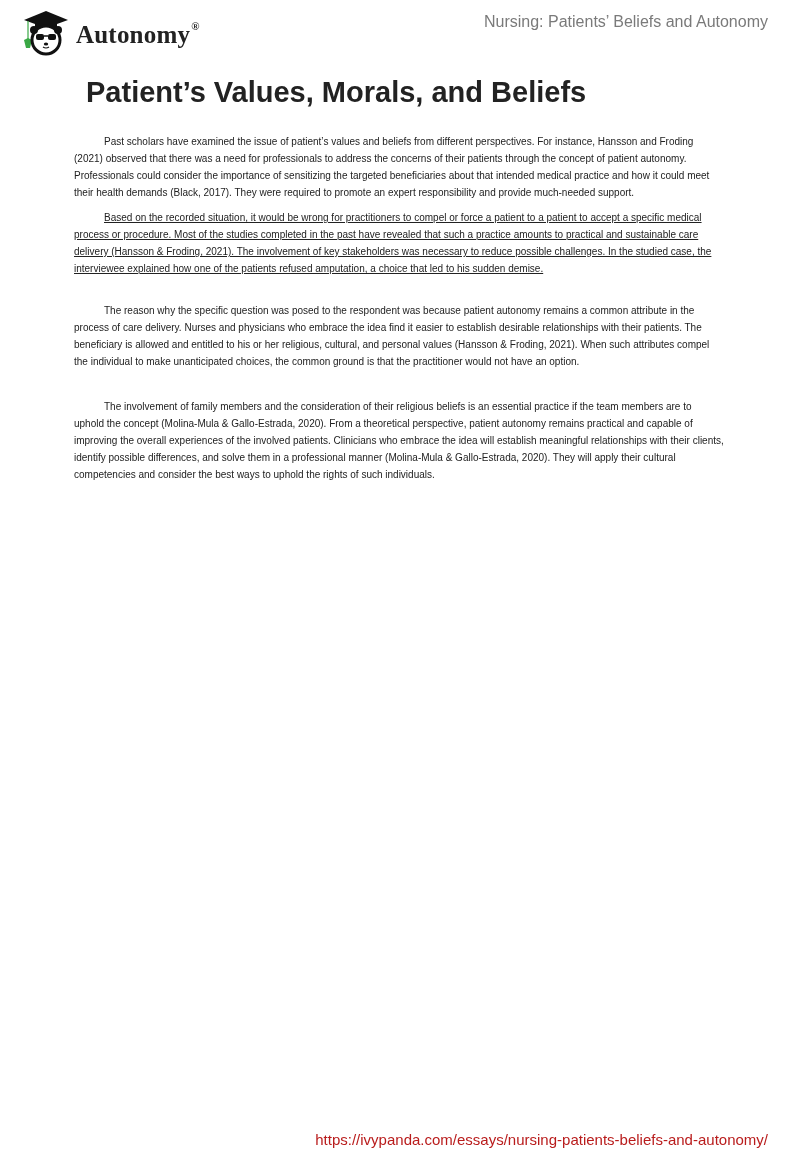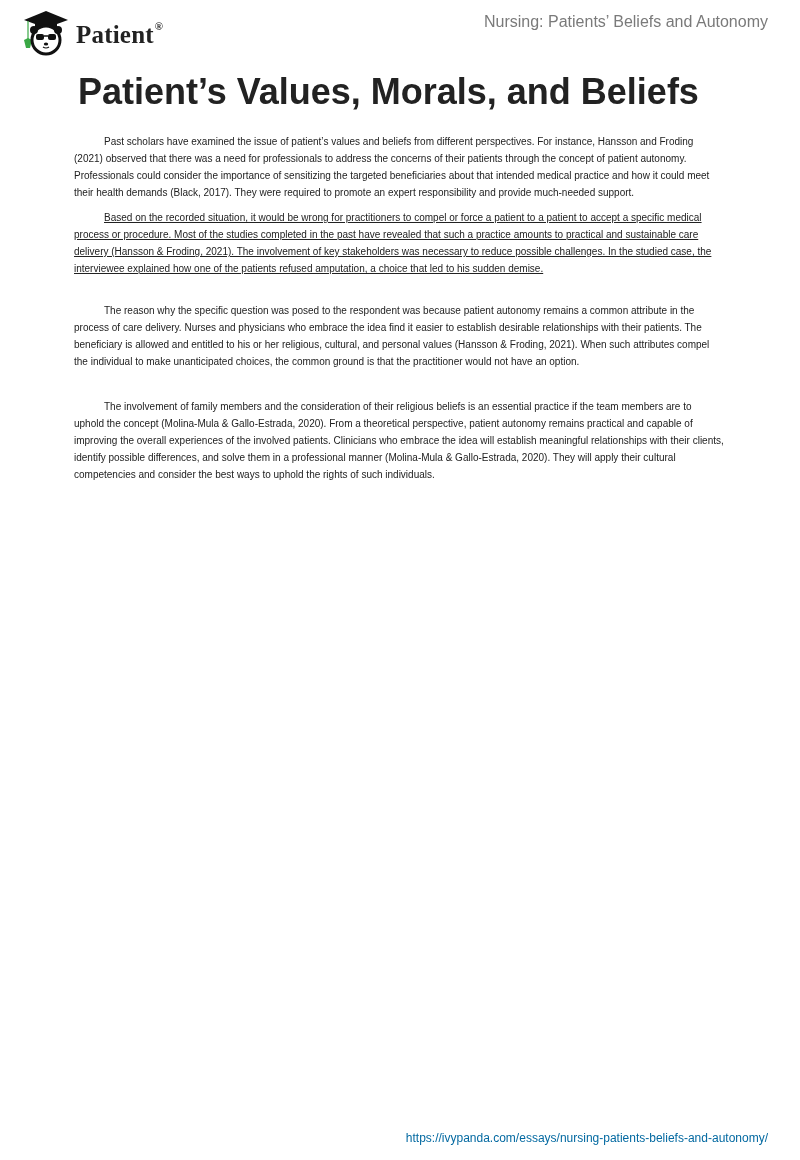--- a/index.html
+++ b/index.html
@@ -13,33 +13,33 @@
     .logo-text {
       font-family: "Liberation Serif", serif; font-weight: bold; font-size: 25px;
       color: #222; margin-left: 2px; position: relative; top: 3px; letter-spacing: 0.2px;
     }
     .logo-reg { font-size: 11px; vertical-align: super; position: relative; top: -4px; margin-left: 1px; }
     .doc-title {
       position: absolute; right: 32px; top: 13px; font-size: 16px; color: #7a7a7a;
     }
     .content { position: absolute; left: 74px; top: 72px; width: 650px; }
     h2 {
-      margin: 4px; font-size: 36px; font-weight: bold; color: #222; line-height: 40px;
+      margin: 12px; font-size: 29px; font-weight: bold; color: #222; line-height: 40px;
     }
     p {
       margin: 0; font-size: 10px; line-height: 17px; text-indent: 30px; color: #222;
     }
     .h-1 { margin-top: 0; }
     .p-1 { margin-top: 21px; }
     .p-2 { margin-top: 8px; text-decoration: underline; }
     .h-2 { margin-top: 12px; }
     .p-3 { margin-top: 25px; }
     .p-4 { margin-top: 28px; }
     .footer-url {
-      position: absolute; right: 32px; top: 1131px; font-size: 12px; color: #0369a1;
+      position: absolute; right: 32px; top: 1131px; font-size: 15px; color: #b91c1c;
     }
   </style>
 </head>
 <body>
 
 <div class="header">
   <div class="logo">
     <svg viewBox="0 0 56 48">
 
       <polygon points="6,12 28,3 50,12 28,20" fill="#111"></polygon>
@@ -53,21 +53,21 @@
       <circle cx="16" cy="22" r="4" fill="#111"></circle>
       <circle cx="40" cy="22" r="4" fill="#111"></circle>
 
       <rect x="18" y="26" width="8" height="6" rx="2" fill="#111"></rect>
       <rect x="30" y="26" width="8" height="6" rx="2" fill="#111"></rect>
       <line x1="26" y1="28" x2="30" y2="28" stroke="#111" stroke-width="1.5"></line>
 
       <ellipse cx="28" cy="36" rx="2.2" ry="1.5" fill="#111"></ellipse>
       <path d="M25,39 Q28,41 31,39" stroke="#111" stroke-width="1.2" fill="none"></path>
     </svg>
-    <span class="logo-text"><span>Patient</span><span class="logo-reg">®</span></span>
+    <span class="logo-text"><span>Autonomy</span><span class="logo-reg">®</span></span>
   </div>
   <div class="doc-title">Nursing: Patients’ Beliefs and Autonomy</div>
 </div>
 
 <div class="content">
   <h2 class="h-1">Patient’s Values, Morals, and Beliefs</h2>
   <p class="p-1">Past scholars have examined the issue of patient’s values and beliefs from different perspectives. For instance, Hansson and Froding (2021) observed that there was a need for professionals to address the concerns of their patients through the concept of patient autonomy. Professionals could consider the importance of sensitizing the targeted beneficiaries about that intended medical practice and how it could meet their health demands (Black, 2017). They were required to promote an expert responsibility and provide much-needed support.</p>
   <p class="p-2">Based on the recorded situation, it would be wrong for practitioners to compel or force a patient to a patient to accept a specific medical process or procedure. Most of the studies completed in the past have revealed that such a practice amounts to practical and sustainable care delivery (Hansson &amp; Froding, 2021). The involvement of key stakeholders was necessary to reduce possible challenges. In the studied case, the interviewee explained how one of the patients refused amputation, a choice that led to his sudden demise.</p>
   <p class="p-3">The reason why the specific question was posed to the respondent was because patient autonomy remains a common attribute in the process of care delivery. Nurses and physicians who embrace the idea find it easier to establish desirable relationships with their patients. The beneficiary is allowed and entitled to his or her religious, cultural, and personal values (Hansson &amp; Froding, 2021). When such attributes compel the individual to make unanticipated choices, the common ground is that the practitioner would not have an option.</p>
   <p class="p-4">The involvement of family members and the consideration of their religious beliefs is an essential practice if the team members are to uphold the concept (Molina-Mula &amp; Gallo-Estrada, 2020). From a theoretical perspective, patient autonomy remains practical and capable of improving the overall experiences of the involved patients. Clinicians who embrace the idea will establish meaningful relationships with their clients, identify possible differences, and solve them in a professional manner (Molina-Mula &amp; Gallo-Estrada, 2020). They will apply their cultural competencies and consider the best ways to uphold the rights of such individuals.</p>

